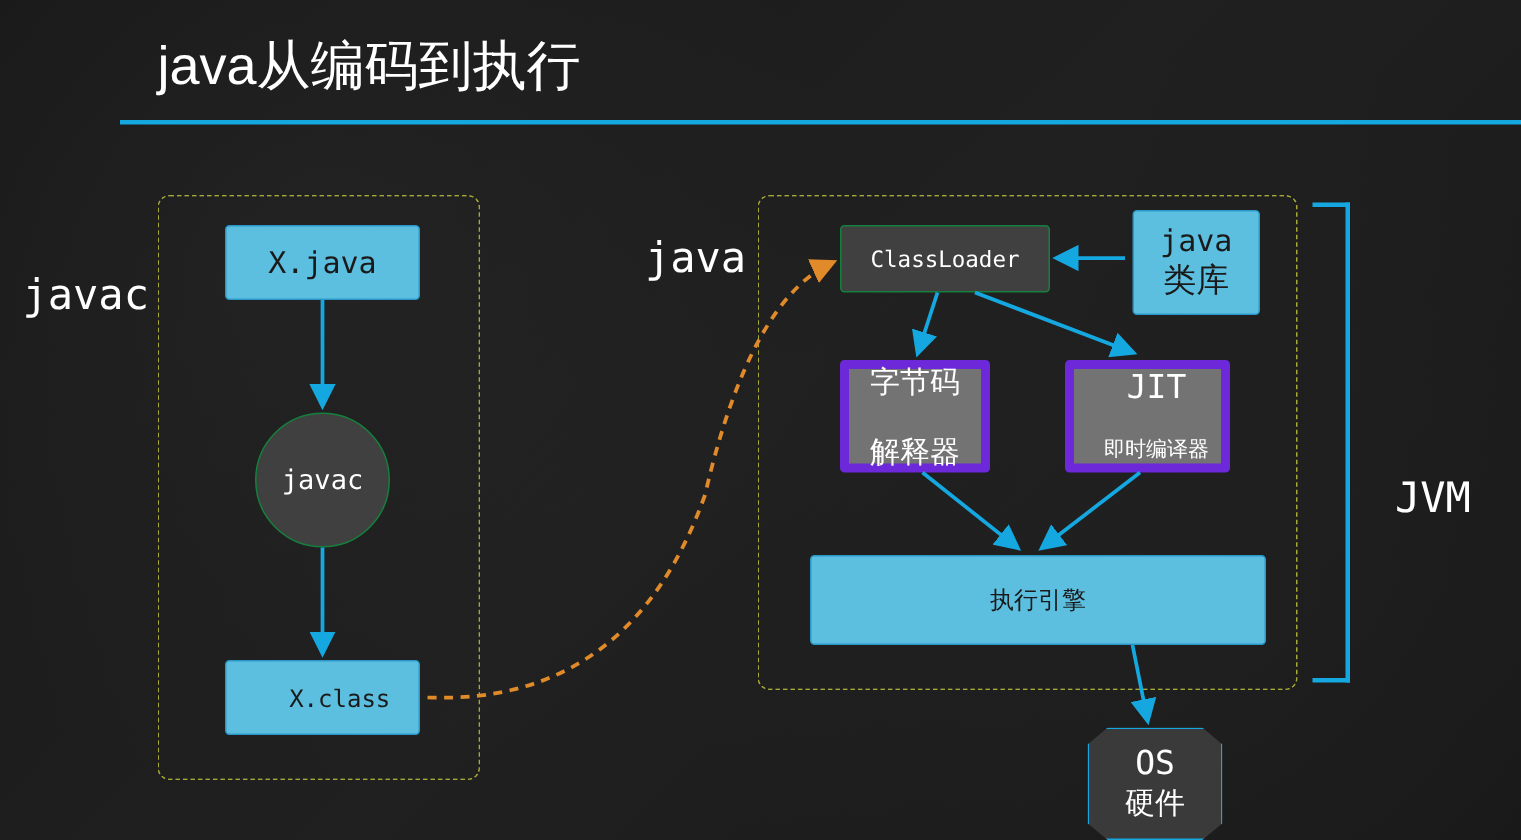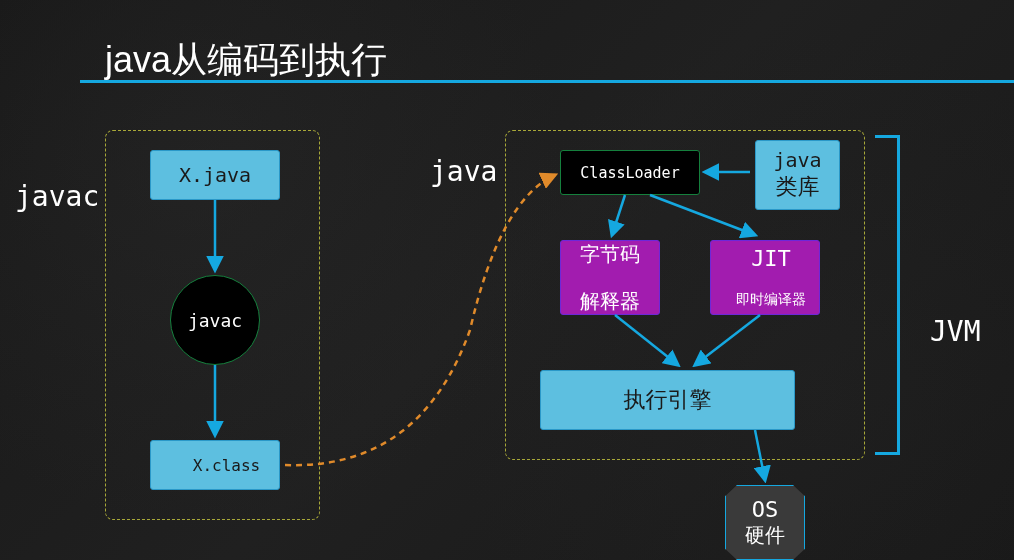--- a/index.html
+++ b/index.html
@@ -12,21 +12,21 @@
       radial-gradient(circle at 80% 70%, rgba(40,40,40,0.3) 0%, transparent 40%),
       linear-gradient(135deg, #181818 0%, #202020 50%, #181818 100%);
     position: relative;
     font-family: "Microsoft YaHei", sans-serif;
     color: #fff;
     overflow: hidden;
   }
   .title {
     position: absolute;
     left: 105px;
-    top: 36px;
+    top: 20px;
     font-size: 36px;
     font-weight: 500;
     color: #fff;
   }
   .hr {
     position: absolute;
     left: 80px;
     right: 0;
     top: 80px;
     height: 3px;
@@ -52,28 +52,28 @@
     text-align: center;
     font-family: "Consolas", "Microsoft YaHei", monospace;
   }
   .blue-box {
     background: #5dbfe0;
     border: 1px solid #2a98c8;
     border-radius: 3px;
     color: #1a1a1a;
   }
   .green-box {
-    background: #000000;
+    background: #404040;
     border: 1px solid #15803d;
     border-radius: 3px;
     color: #fff;
   }
   .orange-box {
-    background: #a21caf;
-    border: 1px solid #6d28d9;
+    background: #737373;
+    border: 6px solid #6d28d9;
     border-radius: 3px;
     color: #fff;
     gap: 20px;
   }
   .circle {
     border-radius: 50%;
   }
   .os-box {
     position: absolute;
     background: #3a3a3a;
@@ -142,25 +142,25 @@
 <div class="box orange-box" style="left:560px; top:240px; width:100px; height:75px; font-size:20px;">
   <span>字节码</span>
   <span>解释器</span>
 </div>
 
 <div class="box orange-box" style="left:710px; top:240px; width:110px; height:75px;padding-left:12px;">
   <span style="font-size:22px;">JIT</span>
   <span style="font-size:14px;">即时编译器</span>
 </div>
 
-<div class="box blue-box" style="left:540px; top:370px; width:255px; height:60px; font-size:22px;">
+<div class="box blue-box" style="left:540px; top:370px; width:304px; height:60px; font-size:16px;">
   <span>执行引擎</span>
 </div>
 
-<div class="os-box" style="left:725px; top:485px; width:80px; height:75px;">
+<div class="os-box" style="left:725px; top:485px; width:90px; height:75px;">
   <span style="font-size:22px;">OS</span>
   <span style="font-size:20px;">硬件</span>
 </div>
 
 <div class="bracket" style="left:875px; top:135px; width:25px; height:320px;"></div>
 <div class="jvm-label" style="left:930px; top:275px;">JVM</div>
 
 <svg class="arrows">
   <defs>
     <marker id="arrow-blue" viewBox="0 0 10 10" refX="8" refY="5" markerWidth="7" markerHeight="7" orient="auto-start-reverse">

